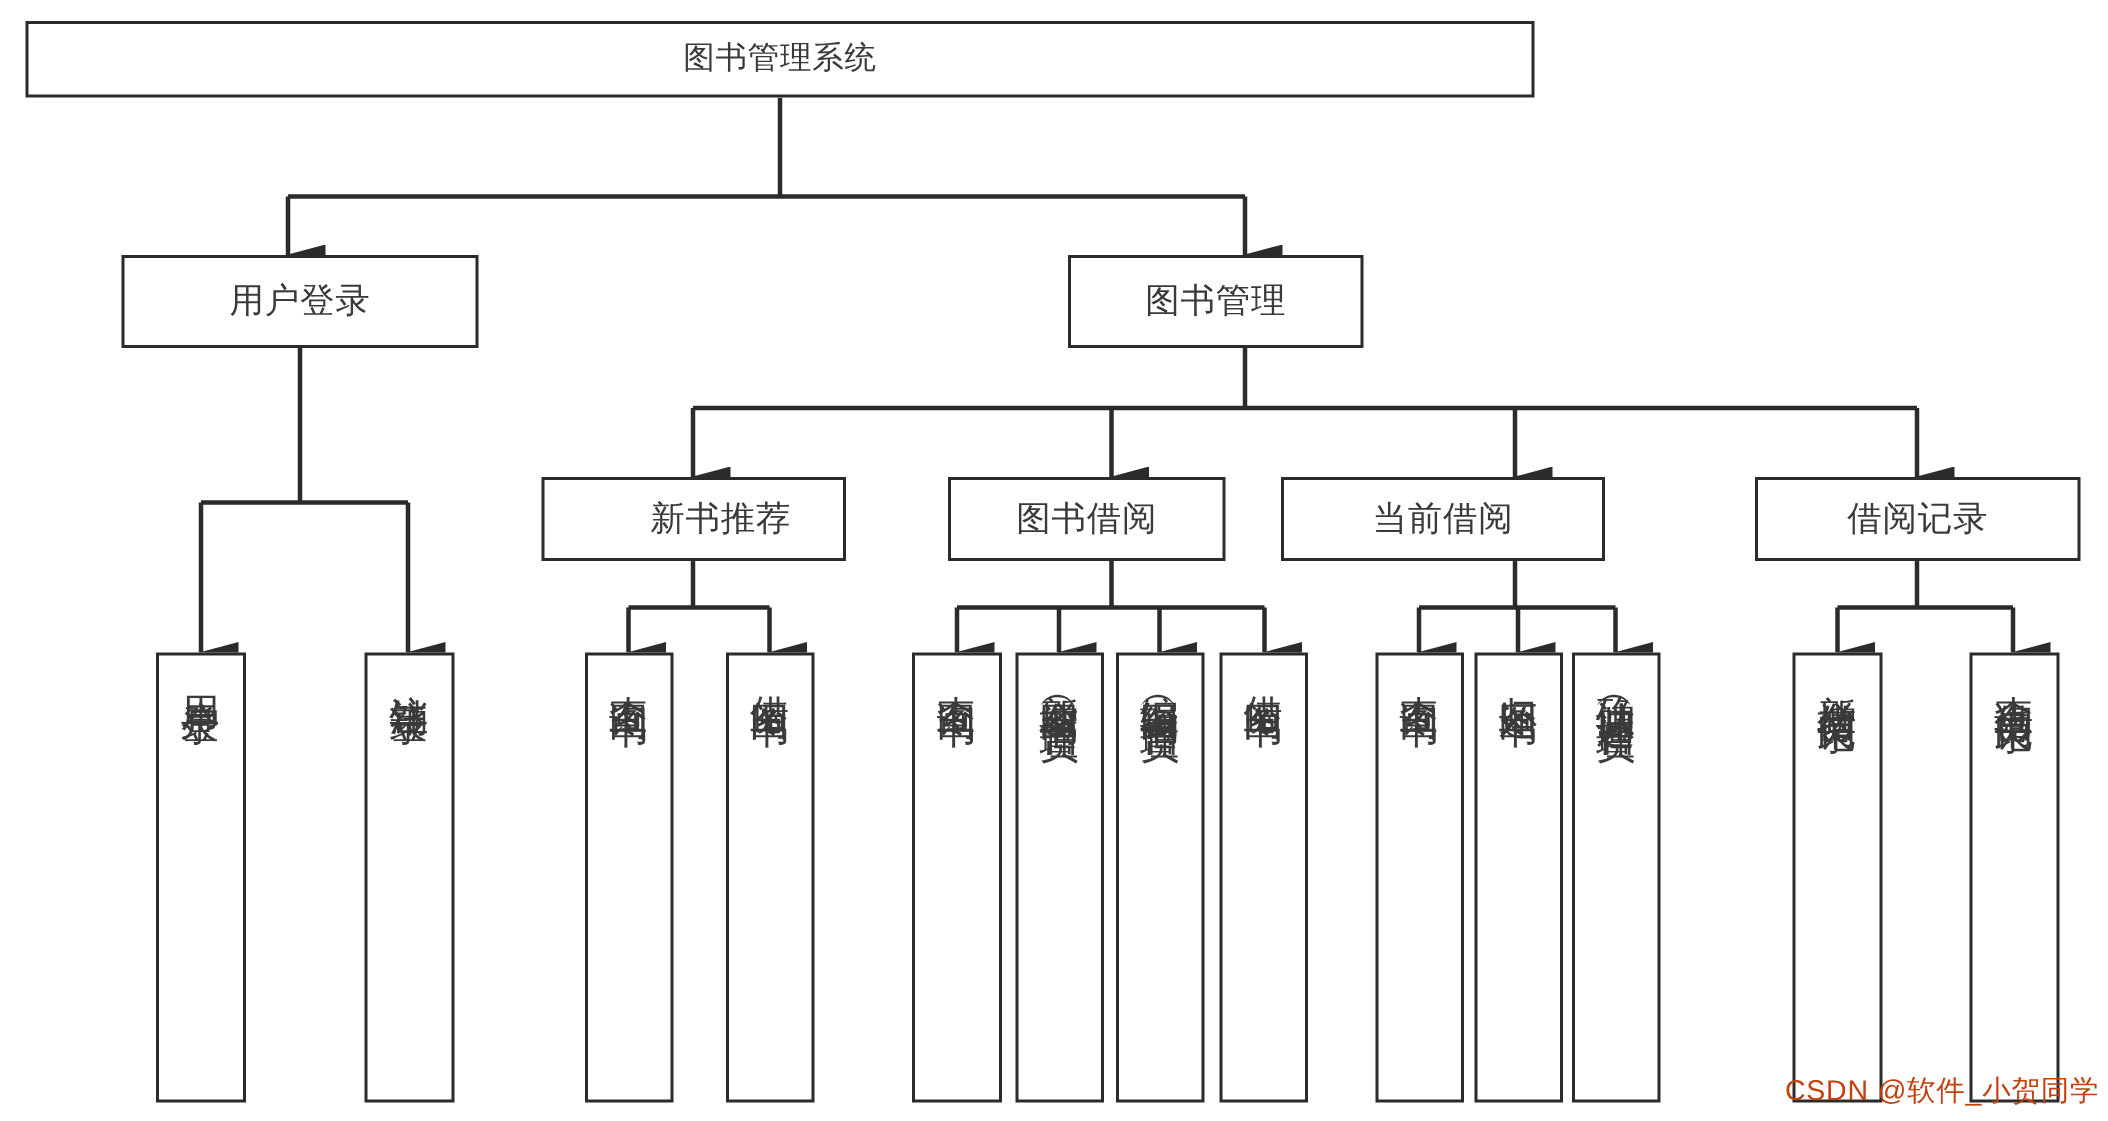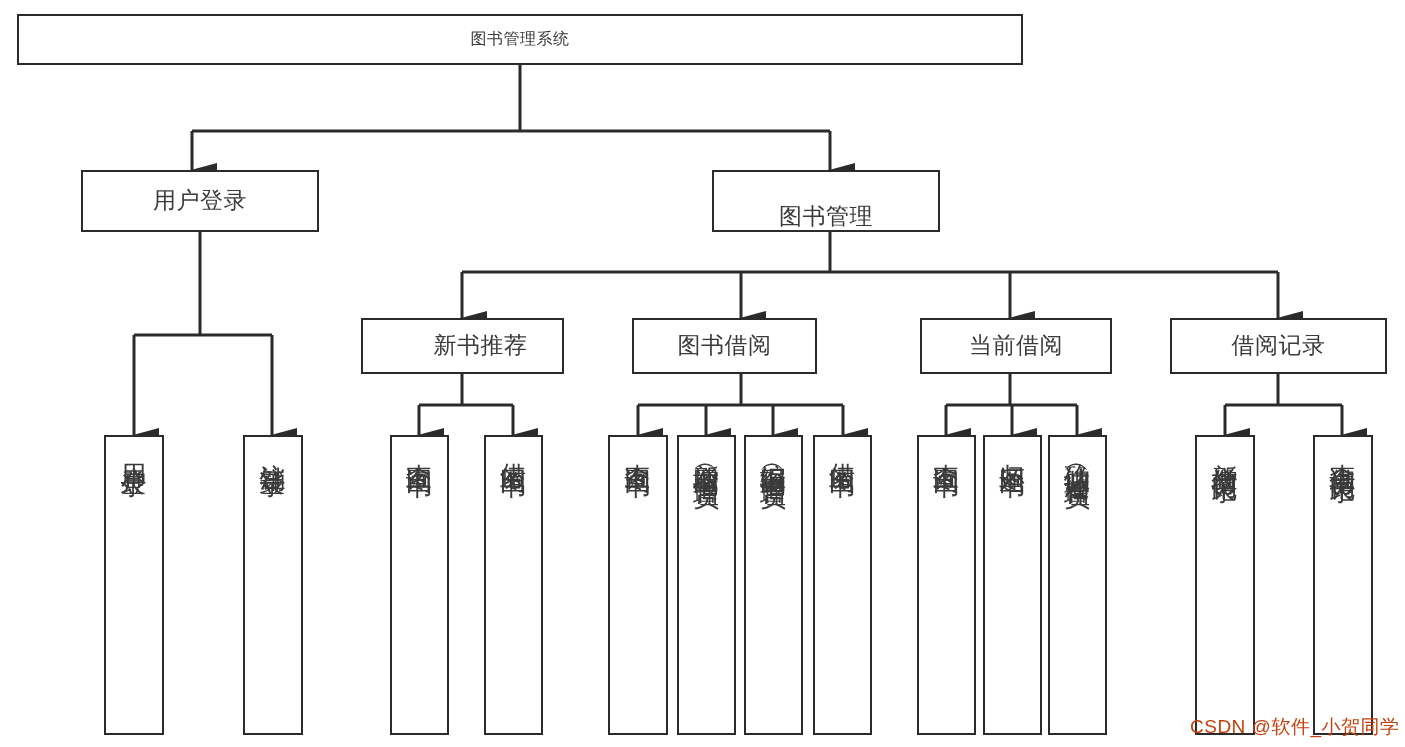--- a/index.html
+++ b/index.html
@@ -38,21 +38,21 @@
     display: block;
     line-height: 1.18;
     color: #3a3a3a;
     letter-spacing: 0.5px;
   }
   .node.horiz .node-label {
     writing-mode: horizontal-tb;
     font-size: 23px;
   }
   .node.root .node-label {
-    font-size: 16px;
+    font-size: 21px;
   }
   .node.vert {
     align-items: flex-start;
     justify-content: center;
     padding-top: 6px;
   }
   .node.vert .node-label {
     writing-mode: vertical-rl;
     text-orientation: upright;
     font-size: 26px;
@@ -124,31 +124,31 @@
     </g>
   </svg>
 
   <div class="node horiz root" style="left:17px; top:14px; width:1006px; height:51px;">
     <span class="node-label">图书管理系统</span>
   </div>
 
   <div class="node horiz" style="left:81px; top:170px; width:238px; height:62px;">
     <span class="node-label">用户登录</span>
   </div>
-  <div class="node horiz" style="left:712px; top:170px; width:228px; height:62px;align-items:flex-end;">
+  <div class="node horiz" style="left:712px; top:170px; width:197px; height:62px;">
     <span class="node-label">图书管理</span>
   </div>
 
   <div class="node horiz" style="left:361px; top:318px; width:203px; height:56px;padding-left:36px;">
     <span class="node-label">新书推荐</span>
   </div>
   <div class="node horiz" style="left:632px; top:318px; width:185px; height:56px;">
     <span class="node-label">图书借阅</span>
   </div>
-  <div class="node horiz" style="left:920px; top:318px; width:192px; height:56px;">
+  <div class="node horiz" style="left:854px; top:318px; width:216px; height:56px;">
     <span class="node-label">当前借阅</span>
   </div>
   <div class="node horiz" style="left:1170px; top:318px; width:217px; height:56px;text-align:center;">
     <span class="node-label">借阅记录</span>
   </div>
 
   <div class="node vert" style="left:104px; top:435px; width:60px; height:300px;">
     <span class="node-label">用户登录</span>
   </div>
   <div class="node vert" style="left:243px; top:435px; width:60px; height:300px;">

